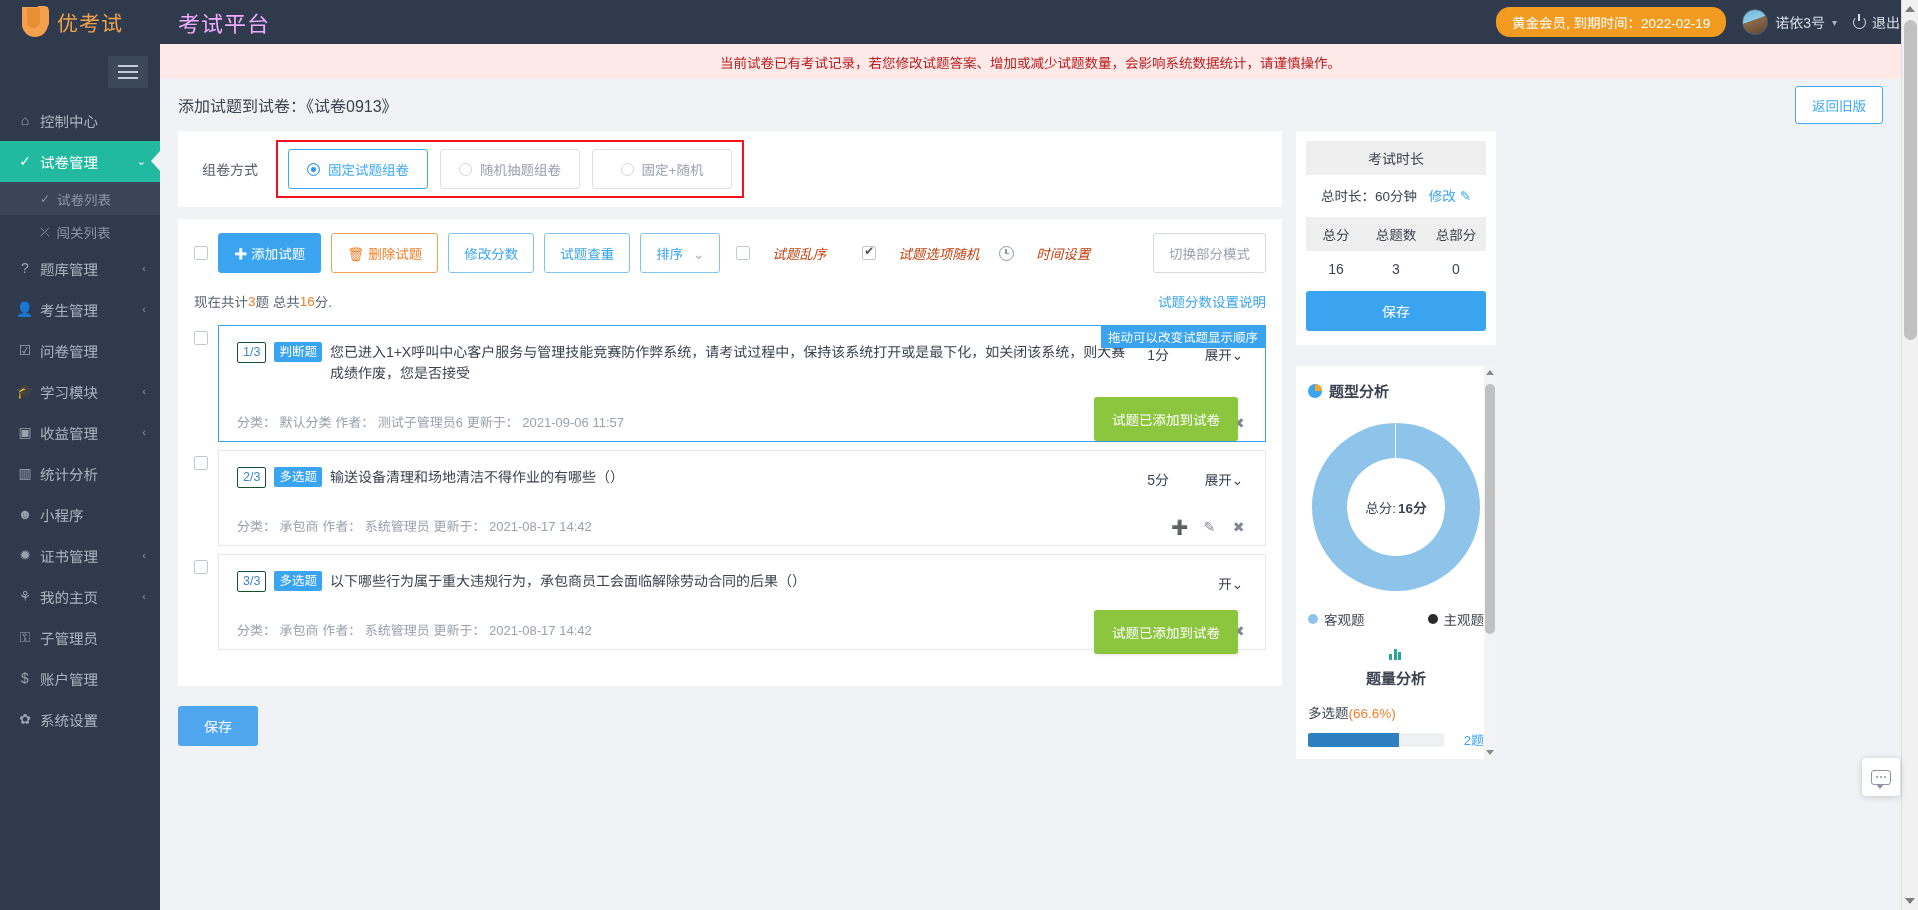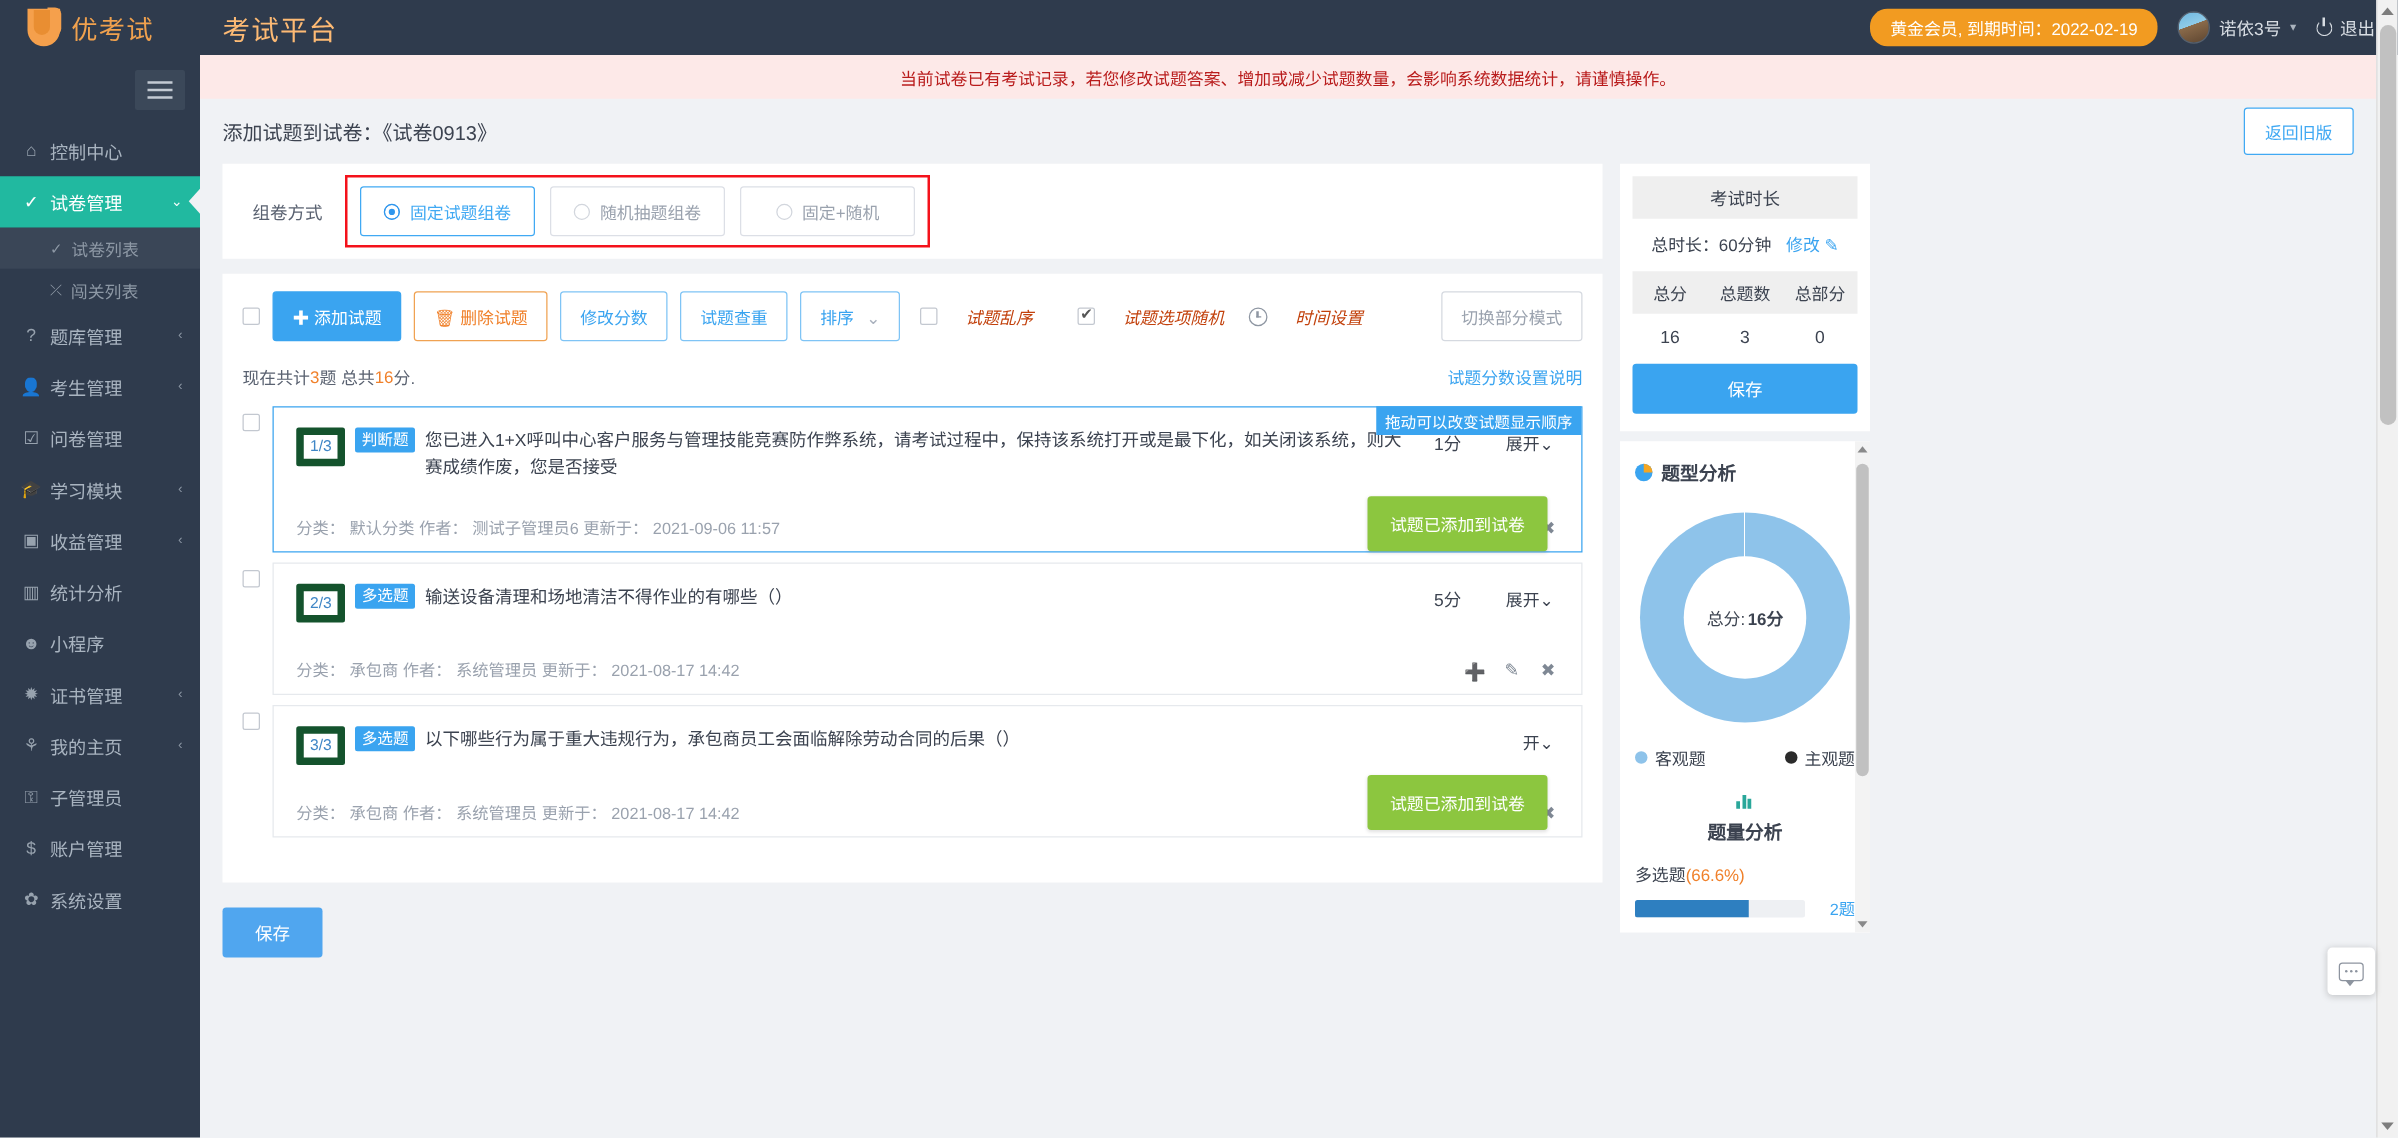--- a/index.html
+++ b/index.html
@@ -25,21 +25,21 @@
   }
   .logo-mark .cup:after {
     content: ""; position: absolute; right: -1px; top: -1px; width: 11px; height: 22px;
     background: #f5a04c; border-radius: 0 5px 5px 0;
   }
   .logo-mark .inner {
     position: absolute; left: 5px; top: 1px; width: 13px; height: 20px;
     background: #e98e32; border-radius: 0 0 7px 7px;
   }
   .logo-text { color: #f0a14e; font-size: 21px; letter-spacing: 1px; }
-  .app-title { color: #fdba74; font-size: 22px; margin-left: 18px; letter-spacing: 1px;}
+  .app-title { color: #f0abfc; font-size: 22px; margin-left: 18px; letter-spacing: 1px;}
   .topbar-right { margin-left: auto; display: flex; align-items: center; padding-right: 18px; gap: 16px; }
   .vip-pill {
     background: #f29b21; color: #fff; font-size: 13.5px;
     border-radius: 14px; padding: 5px 16px; white-space: nowrap;
   }
   .user-block { display: flex; align-items: center; gap: 7px; color: #d8dde3; font-size: 14px; }
   .avatar {
     width: 26px; height: 26px; border-radius: 50%;
     background: linear-gradient(160deg,#6fb7e0 0%, #8fcbe8 42%, #8a6a4a 43%, #5d4530 100%);
     border: 1px solid #55606e;
@@ -149,21 +149,21 @@
   .summary-row b { color:#f0802a; font-weight: normal;}
   .link-blue { margin-left:auto; color:#3aa4f0; font-size:13.5px; cursor:pointer;}
 
   
   .q-list { margin-top: 14px; }
   .q-wrap { display:flex; align-items:flex-start; gap: 10px; margin-bottom: 8px; position: relative;}
   .q-cb { margin-top: 6px; }
   .q-box { flex:1; border: 1px solid #e6e9ed; padding: 16px 18px 10px; position:relative; min-height: 92px;}
   .q-box.sel { border-color: #3aa4f0; }
   .q-head { display:flex; align-items:flex-start; gap: 8px; }
-  .q-idx { border: 6px solid #14532d; color:#3f86c6; font-size: 12.5px; padding: 1px 5px; border-radius: 2px; line-height:17px;}
+  .q-idx { border: 1px solid #14532d; color:#3f86c6; font-size: 12.5px; padding: 1px 5px; border-radius: 2px; line-height:17px;}
   .q-type { background:#3aa4f0; color:#fff; font-size: 12.5px; padding: 2px 5px; border-radius: 2px; line-height:16px;}
   .q-text { font-size: 14px; color: #3c4350; line-height: 21px; flex: 1; padding-right: 120px;}
   .q-score { position:absolute; right: 96px; top: 18px; font-size: 14px; color:#3c4350;}
   .q-expand { position:absolute; right: 22px; top: 18px; font-size: 13.5px; color:#3c4350; cursor:pointer;}
   .q-meta { margin-top: 28px; font-size: 13px; color: #9aa2ae; }
   .q-actions { position:absolute; right: 18px; bottom: 10px; display:flex; gap: 12px; align-items:center;}
   .act { width: 17px; height: 17px; cursor:pointer; color:#7f8894; display:inline-flex; align-items:center; justify-content:center;}
   .tip-drag {
     position:absolute; right: 0; top: -1px; background:#3aa4f0; color:#fff;
     font-size: 12.5px; padding: 2px 7px; white-space: nowrap;
@@ -181,21 +181,21 @@
   .panel-duration { padding: 10px 10px 14px; }
   .ph { background:#efefef; text-align:center; padding: 7px 0; font-size: 14px; color:#3c4350; }
   .dur-line { text-align:center; padding: 10px 0 12px; font-size: 13.5px; color: #3c4350;}
   .dur-line .edit { color:#3aa4f0; margin-left: 8px; cursor: pointer;}
   .stat-head { display:flex; background:#efefef; }
   .stat-head div { flex:1; text-align:center; padding: 7px 0; font-size: 13.5px; color:#3c4350;}
   .stat-vals { display:flex; padding: 10px 0 14px;}
   .stat-vals div { flex:1; text-align:center; font-size: 14px; color:#3c4350;}
   .btn-save-panel { display:block; width: 100%; background:#3aa4f0; color:#fff; border:none; padding: 10px 0; font-size:14px; border-radius:3px; cursor:pointer;}
 
-  .panel-chart { margin-top: 8px; padding: 14px 12px 10px; position: relative; }
+  .panel-chart { margin-top: 21px; padding: 14px 12px 10px; position: relative; }
   .sec-title { display:flex; align-items:center; gap: 7px; font-size: 15px; color:#3c4350; font-weight:bold;}
   .pie-ico { width:14px;height:14px;border-radius:50%;background:#3aa4f0; position:relative;}
   .pie-ico:after{content:"";position:absolute;left:7px;top:0;width:7px;height:7px;background:#f5a623;border-radius:0 7px 0 0;}
   .bar-ico { width:14px;height:13px; display:flex; align-items:flex-end; gap:1.5px;}
   .bar-ico i { display:block; width:3px; background:#2aa79a;}
   .donut-wrap { display:flex; justify-content:center; align-items:center; margin: 22px 0 6px; }
   .donut {
     width: 168px; height: 168px; border-radius: 50%;
     background: conic-gradient(#8ec3ea 0deg 359.2deg, #ffffff 359.2deg 360deg);
     display:flex; align-items:center; justify-content:center; position:relative;

